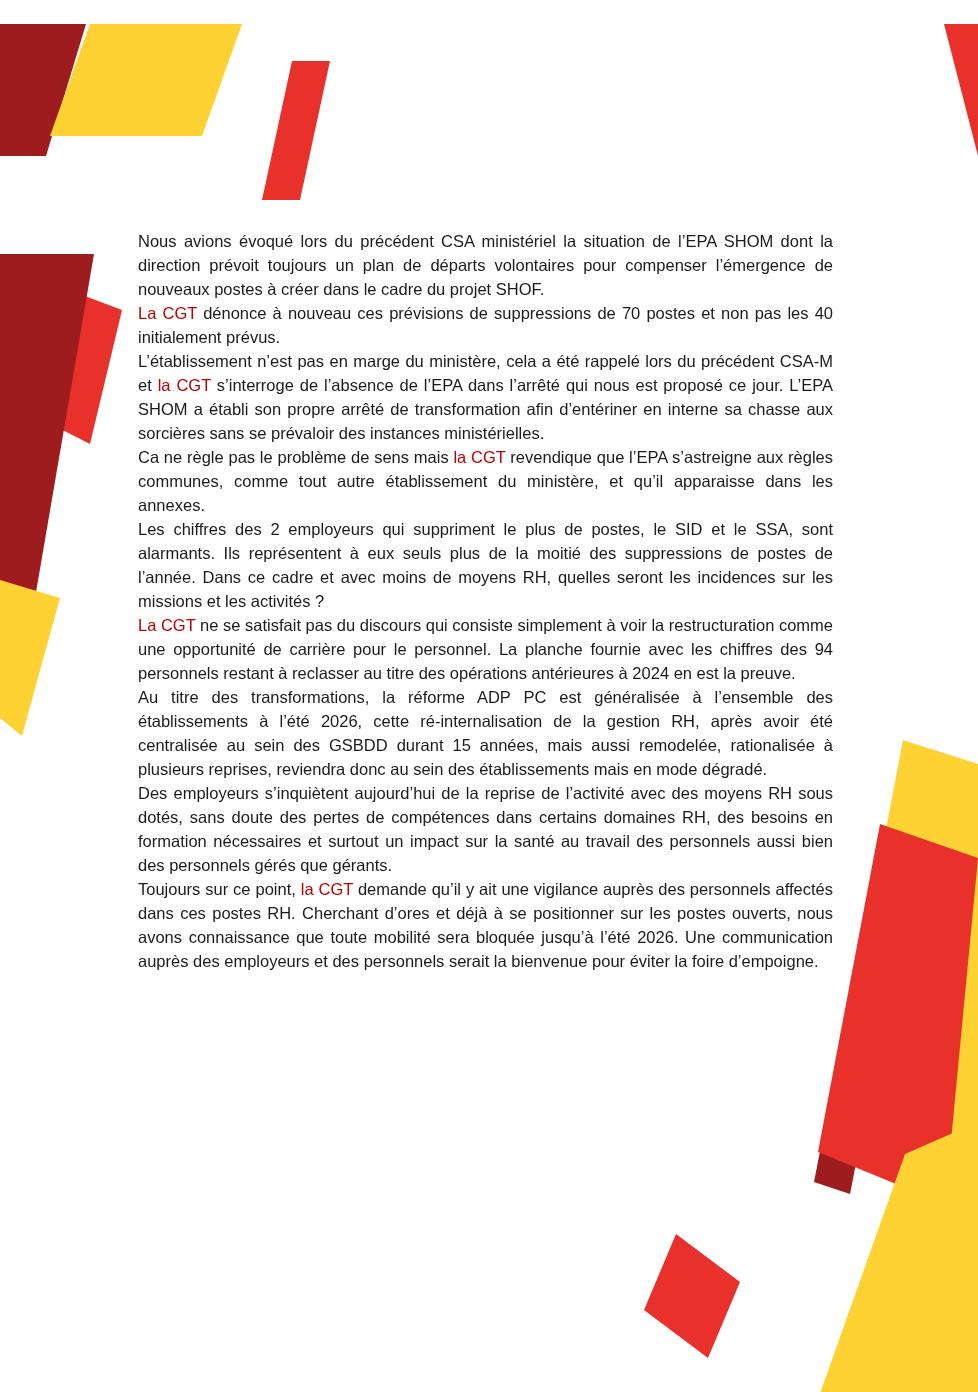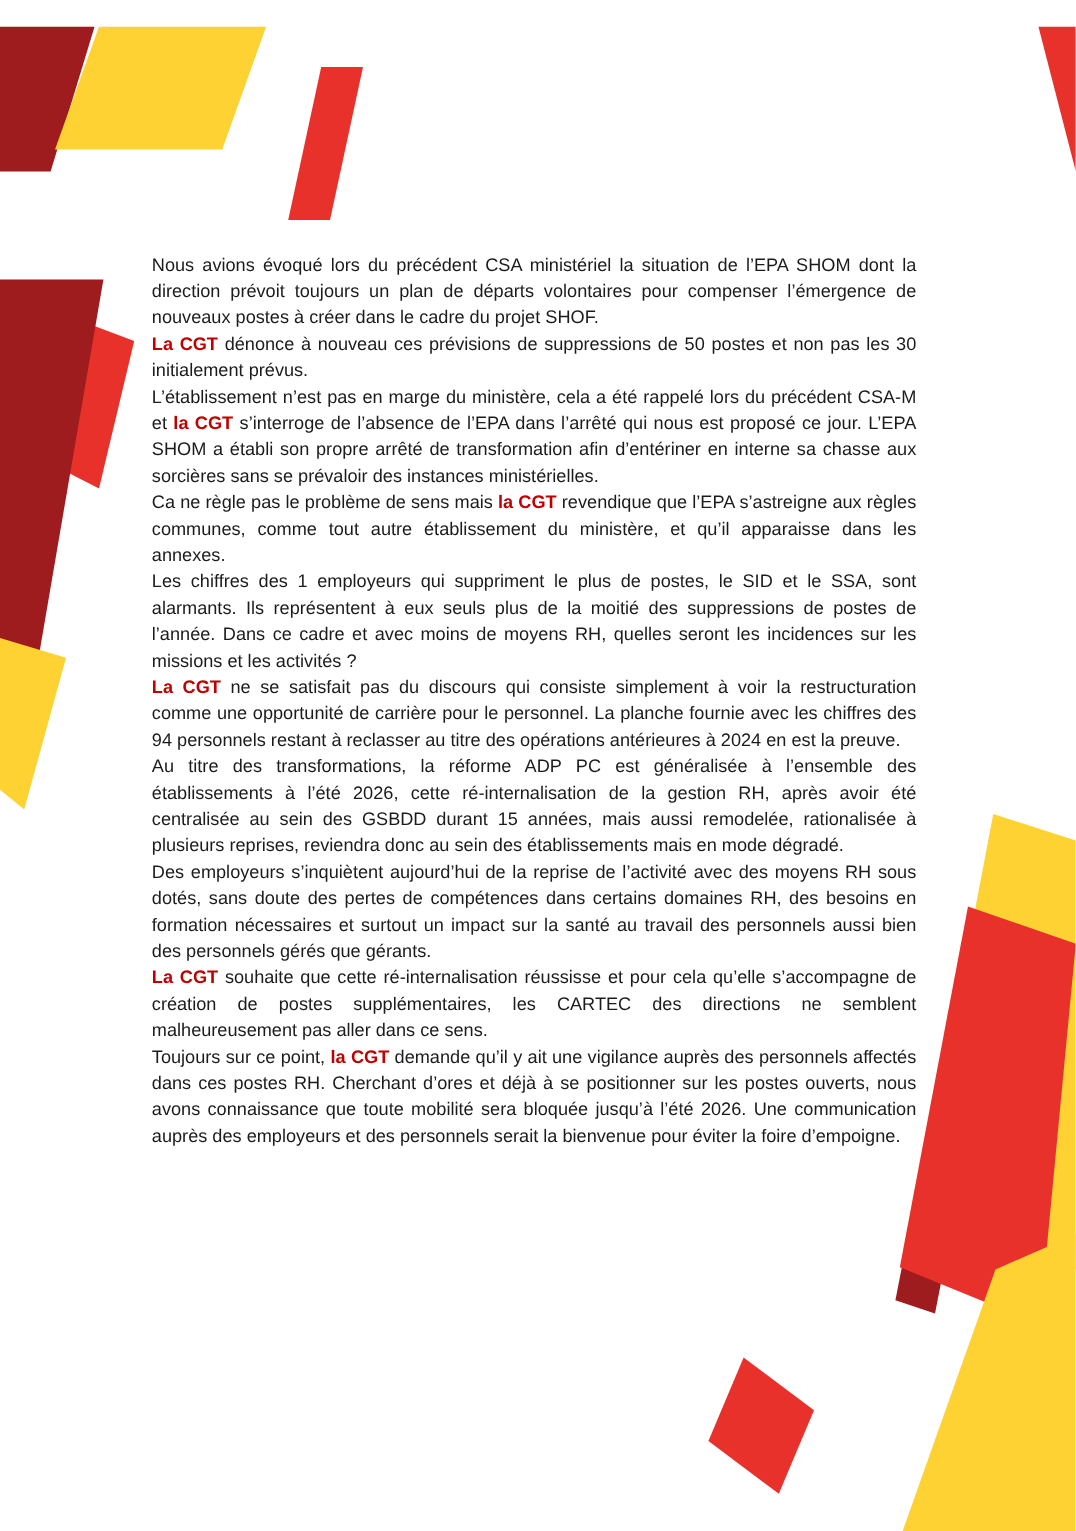--- a/index.html
+++ b/index.html
@@ -30,21 +30,21 @@
     top:205px;
     width:695px;
     color:var(--text-color);
     font-size:16.5px;
     line-height:24px;
     text-align:justify;
   }
   .textblock p{margin:0;padding:0;}
   .cgt{
     color:var(--cgt-red);
-    font-weight:bold;
+    font-weight:normal;
   }
 </style>
 </head>
 <body>
 
 <div class="page">
 
   <svg class="decor" viewBox="0 0 978 1392" width="978" height="1392" xmlns="http://www.w3.org/2000/svg" aria-hidden="true">
 
     <polygon class="fill-rd" points="0,0 86,0 46,132 0,132"></polygon>
@@ -61,24 +61,23 @@
     <polygon class="fill-rd" points="842,1015 878,1027 850,1170 814,1158"></polygon>
     <polygon class="fill-rb" points="880,800 978,834 945,1180 818,1128"></polygon>
 
     <polygon class="fill-y" points="905,1130 978,1098 978,1392 812,1392"></polygon>
     <polygon class="fill-rb" points="676,1210 740,1258 708,1334 644,1286"></polygon>
     <polygon class="fill-rd" points="104,1392 150,1376 978,1376 978,1392"></polygon>
   </svg>
 
   <div class="textblock">
       <p><span>Nous avions évoqué lors du précédent CSA ministériel la situation de l’EPA SHOM dont la direction prévoit toujours un plan de départs volontaires pour compenser l’émergence de nouveaux postes à créer dans le cadre du projet SHOF.</span></p>
-      <p><span class="cgt">La CGT</span><span> dénonce à nouveau ces prévisions de suppressions de 50 postes et non pas les 30 initialement prévus.</span></p>
+      <p><span class="cgt">La CGT</span><span> dénonce à nouveau ces prévisions de suppressions de 70 postes et non pas les 40 initialement prévus.</span></p>
       <p><span>L’établissement n’est pas en marge du ministère, cela a été rappelé lors du précédent CSA-M et </span><span class="cgt">la CGT</span><span> s’interroge de l’absence de l’EPA dans l’arrêté qui nous est proposé ce jour. L’EPA SHOM a établi son propre arrêté de transformation afin d’entériner en interne sa chasse aux sorcières sans se prévaloir des instances ministérielles.</span></p>
       <p><span>Ca ne règle pas le problème de sens mais </span><span class="cgt">la CGT</span><span> revendique que l’EPA s’astreigne aux règles communes, comme tout autre établissement du ministère, et qu’il apparaisse dans les annexes.</span></p>
-      <p><span>Les chiffres des 1 employeurs qui suppriment le plus de postes, le SID et le SSA, sont alarmants. Ils représentent à eux seuls plus de la moitié des suppressions de postes de l’année. Dans ce cadre et avec moins de moyens RH, quelles seront les incidences sur les missions et les activités ?</span></p>
+      <p><span>Les chiffres des 2 employeurs qui suppriment le plus de postes, le SID et le SSA, sont alarmants. Ils représentent à eux seuls plus de la moitié des suppressions de postes de l’année. Dans ce cadre et avec moins de moyens RH, quelles seront les incidences sur les missions et les activités ?</span></p>
       <p><span class="cgt">La CGT</span><span> ne se satisfait pas du discours qui consiste simplement à voir la restructuration comme une opportunité de carrière pour le personnel.  La planche fournie avec les chiffres des 94 personnels restant à reclasser au titre des opérations antérieures à 2024 en est la preuve.</span></p>
       <p><span>Au titre des transformations, la réforme ADP PC est généralisée à l’ensemble des établissements à l’été 2026, cette ré-internalisation de la gestion RH, après avoir été centralisée au sein des GSBDD durant 15 années, mais aussi remodelée, rationalisée à plusieurs reprises, reviendra donc au sein des établissements mais en mode dégradé.</span></p>
       <p><span>Des employeurs s’inquiètent aujourd’hui de la reprise de l’activité avec des moyens RH sous dotés, sans doute des pertes de compétences dans certains domaines RH, des besoins en formation nécessaires et surtout un impact sur la santé au travail des personnels aussi bien des personnels gérés que gérants.</span></p>
-      <p><span class="cgt">La CGT</span><span> souhaite que cette ré-internalisation réussisse et pour cela qu’elle s’accompagne de création de postes supplémentaires, les CARTEC des directions ne semblent malheureusement pas aller dans ce sens.</span></p>
       <p><span>Toujours sur ce point, </span><span class="cgt">la CGT</span><span> demande qu’il y ait une vigilance auprès des personnels affectés dans ces postes RH. Cherchant d’ores et déjà à se positionner sur les postes ouverts, nous avons connaissance que toute mobilité sera bloquée jusqu’à l’été 2026. Une communication auprès des employeurs et des personnels serait la bienvenue pour éviter la foire d’empoigne.</span></p>
     </div>
 
 </div>
 
 </body></html>

